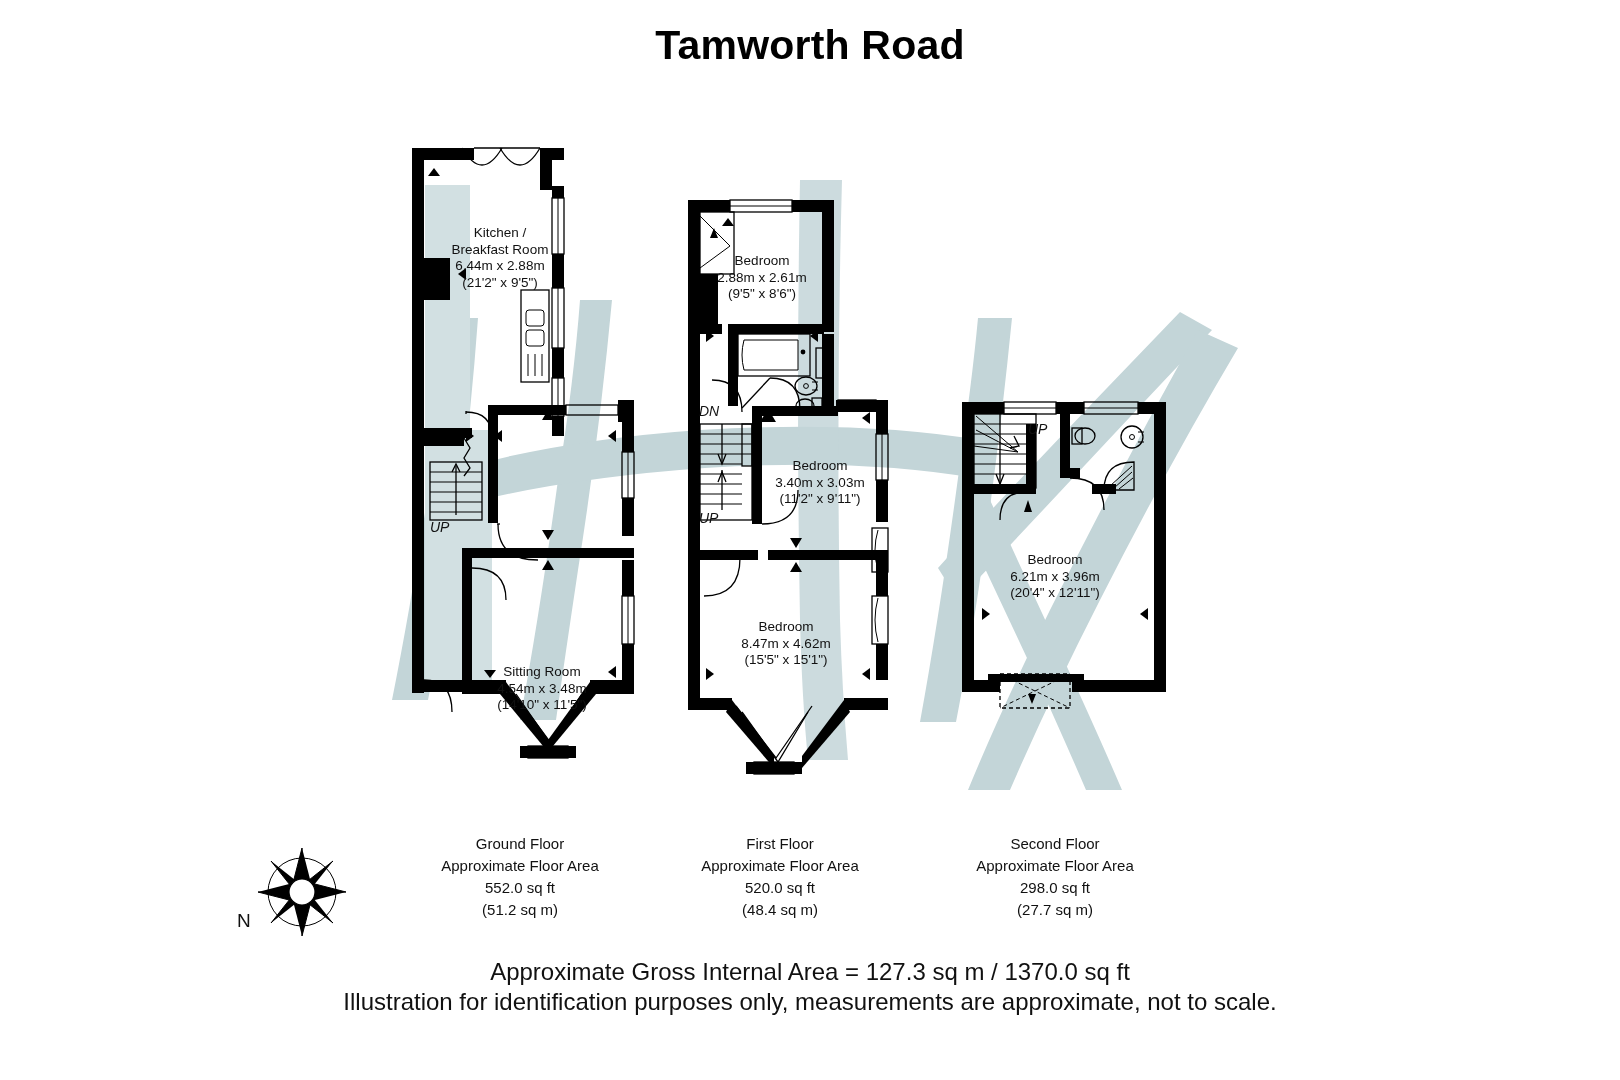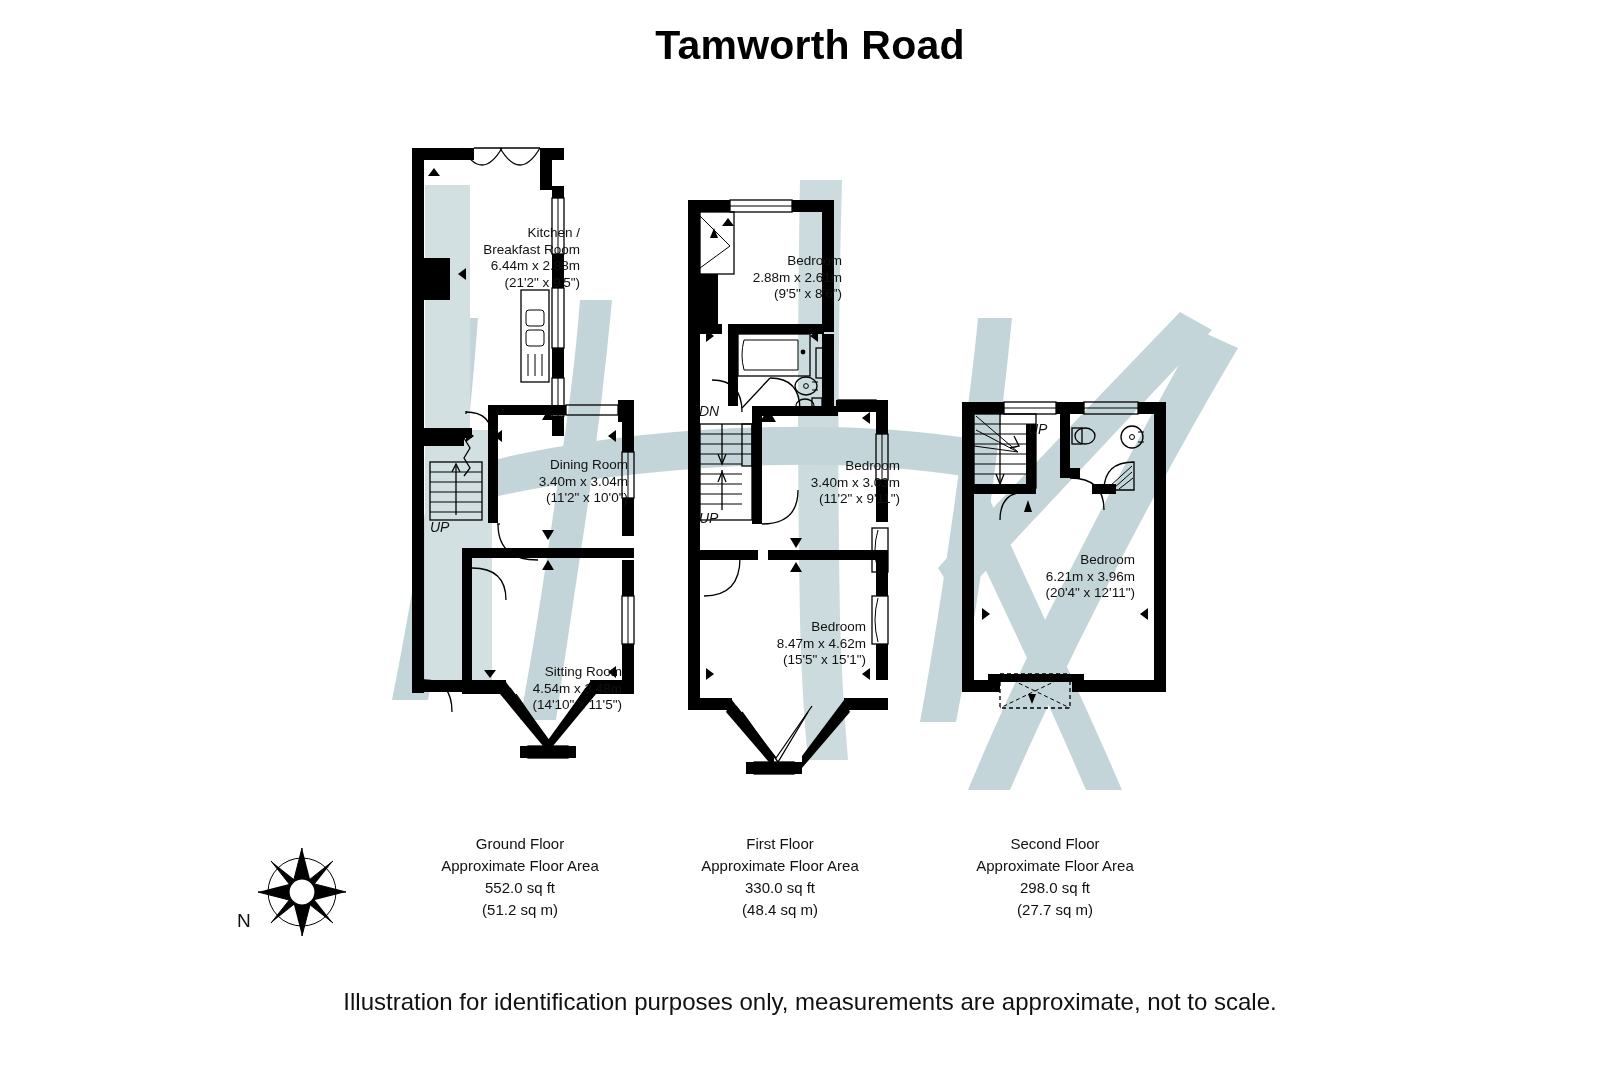--- a/index.html
+++ b/index.html
@@ -32,21 +32,21 @@
     color: #000;
   }
   svg.floorplan {
     position: absolute;
     left: 0; top: 0;
     width: 1620px;
     height: 1080px;
   }
   .rm-label {
     position: absolute;
-    text-align: right;
+    text-align: center;
     font-size: 13.5px;
     line-height: 16.5px;
     color: #111;
     white-space: nowrap;
   }
   .rm-label .rm-name { display: block; }
   .rm-label .rm-dim  { display: block; }
   .stair-tag {
     position: absolute;
     font-size: 14px;
@@ -420,25 +420,20 @@
     </g>
   </svg>
 
   <div class="rm-label" style="left:420px; top:225px; width:160px;">
     <span class="rm-name">Kitchen /</span>
     <span class="rm-name">Breakfast Room</span>
     <span class="rm-dim">6.44m x 2.88m</span>
     <span class="rm-dim">(21'2" x 9'5")</span>
   </div>
 
-  <div class="rm-label" style="left:468px; top:457px; width:160px;">
-    <span class="rm-name">Dining Room</span>
-    <span class="rm-dim">3.40m x 3.04m</span>
-    <span class="rm-dim">(11'2" x 10'0")</span>
-  </div>
 
   <div class="rm-label" style="left:462px; top:664px; width:160px;">
     <span class="rm-name">Sitting Room</span>
     <span class="rm-dim">4.54m x 3.48m</span>
     <span class="rm-dim">(14'10" x 11'5")</span>
   </div>
 
   <div class="rm-label" style="left:682px; top:253px; width:160px;">
     <span class="rm-name">Bedroom</span>
     <span class="rm-dim">2.88m x 2.61m</span>
@@ -473,26 +468,27 @@
   <div class="floor-caption" style="left:400px; top:833px; width:240px;">
     <span>Ground Floor</span>
     <span>Approximate Floor Area</span>
     <span>552.0 sq ft</span>
     <span>(51.2 sq m)</span>
   </div>
 
   <div class="floor-caption" style="left:660px; top:833px; width:240px;">
     <span>First Floor</span>
     <span>Approximate Floor Area</span>
-    <span>330.0 sq ft</span>
+    <span>520.0 sq ft</span>
     <span>(48.4 sq m)</span>
   </div>
 
   <div class="floor-caption" style="left:935px; top:833px; width:240px;">
     <span>Second Floor</span>
     <span>Approximate Floor Area</span>
     <span>298.0 sq ft</span>
     <span>(27.7 sq m)</span>
   </div>
 
+  <div class="footer-line" style="top:958px;">Approximate Gross Internal Area = 127.3 sq m / 1370.0 sq ft</div>
   <div class="footer-line" style="top:988px;">Illustration for identification purposes only, measurements are approximate, not to scale.</div>
 
 </div>
 
 </body></html>

